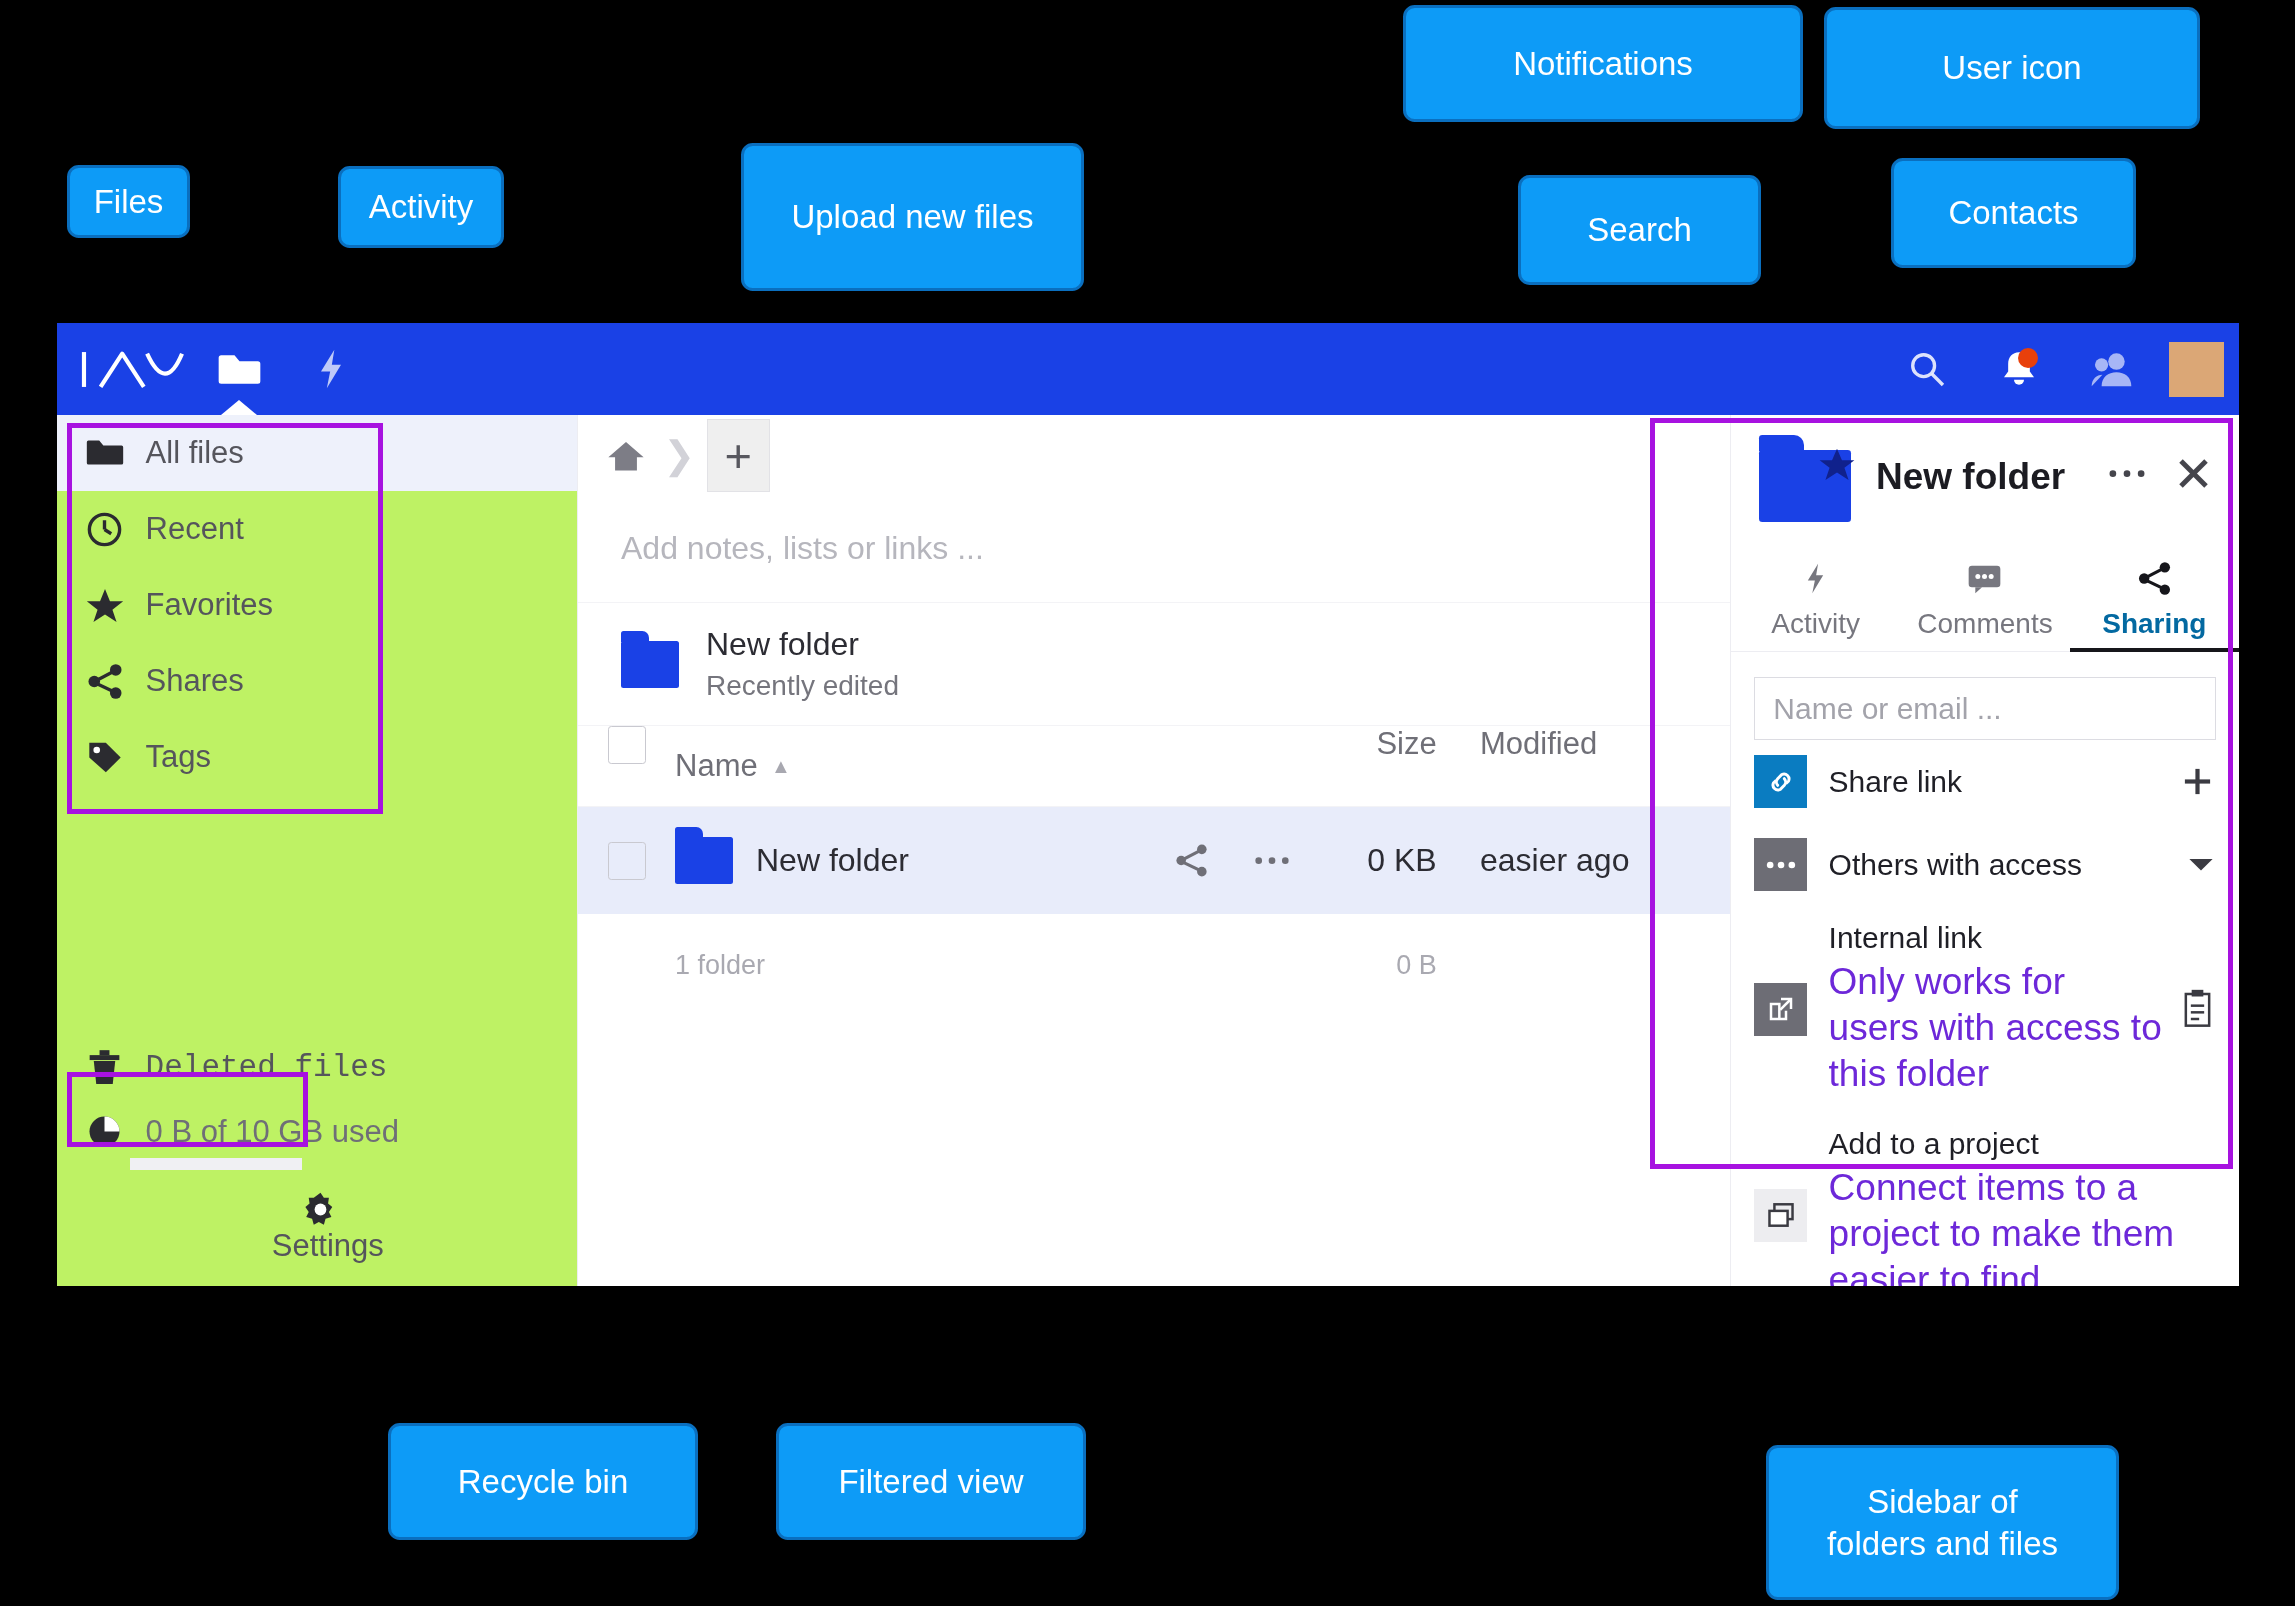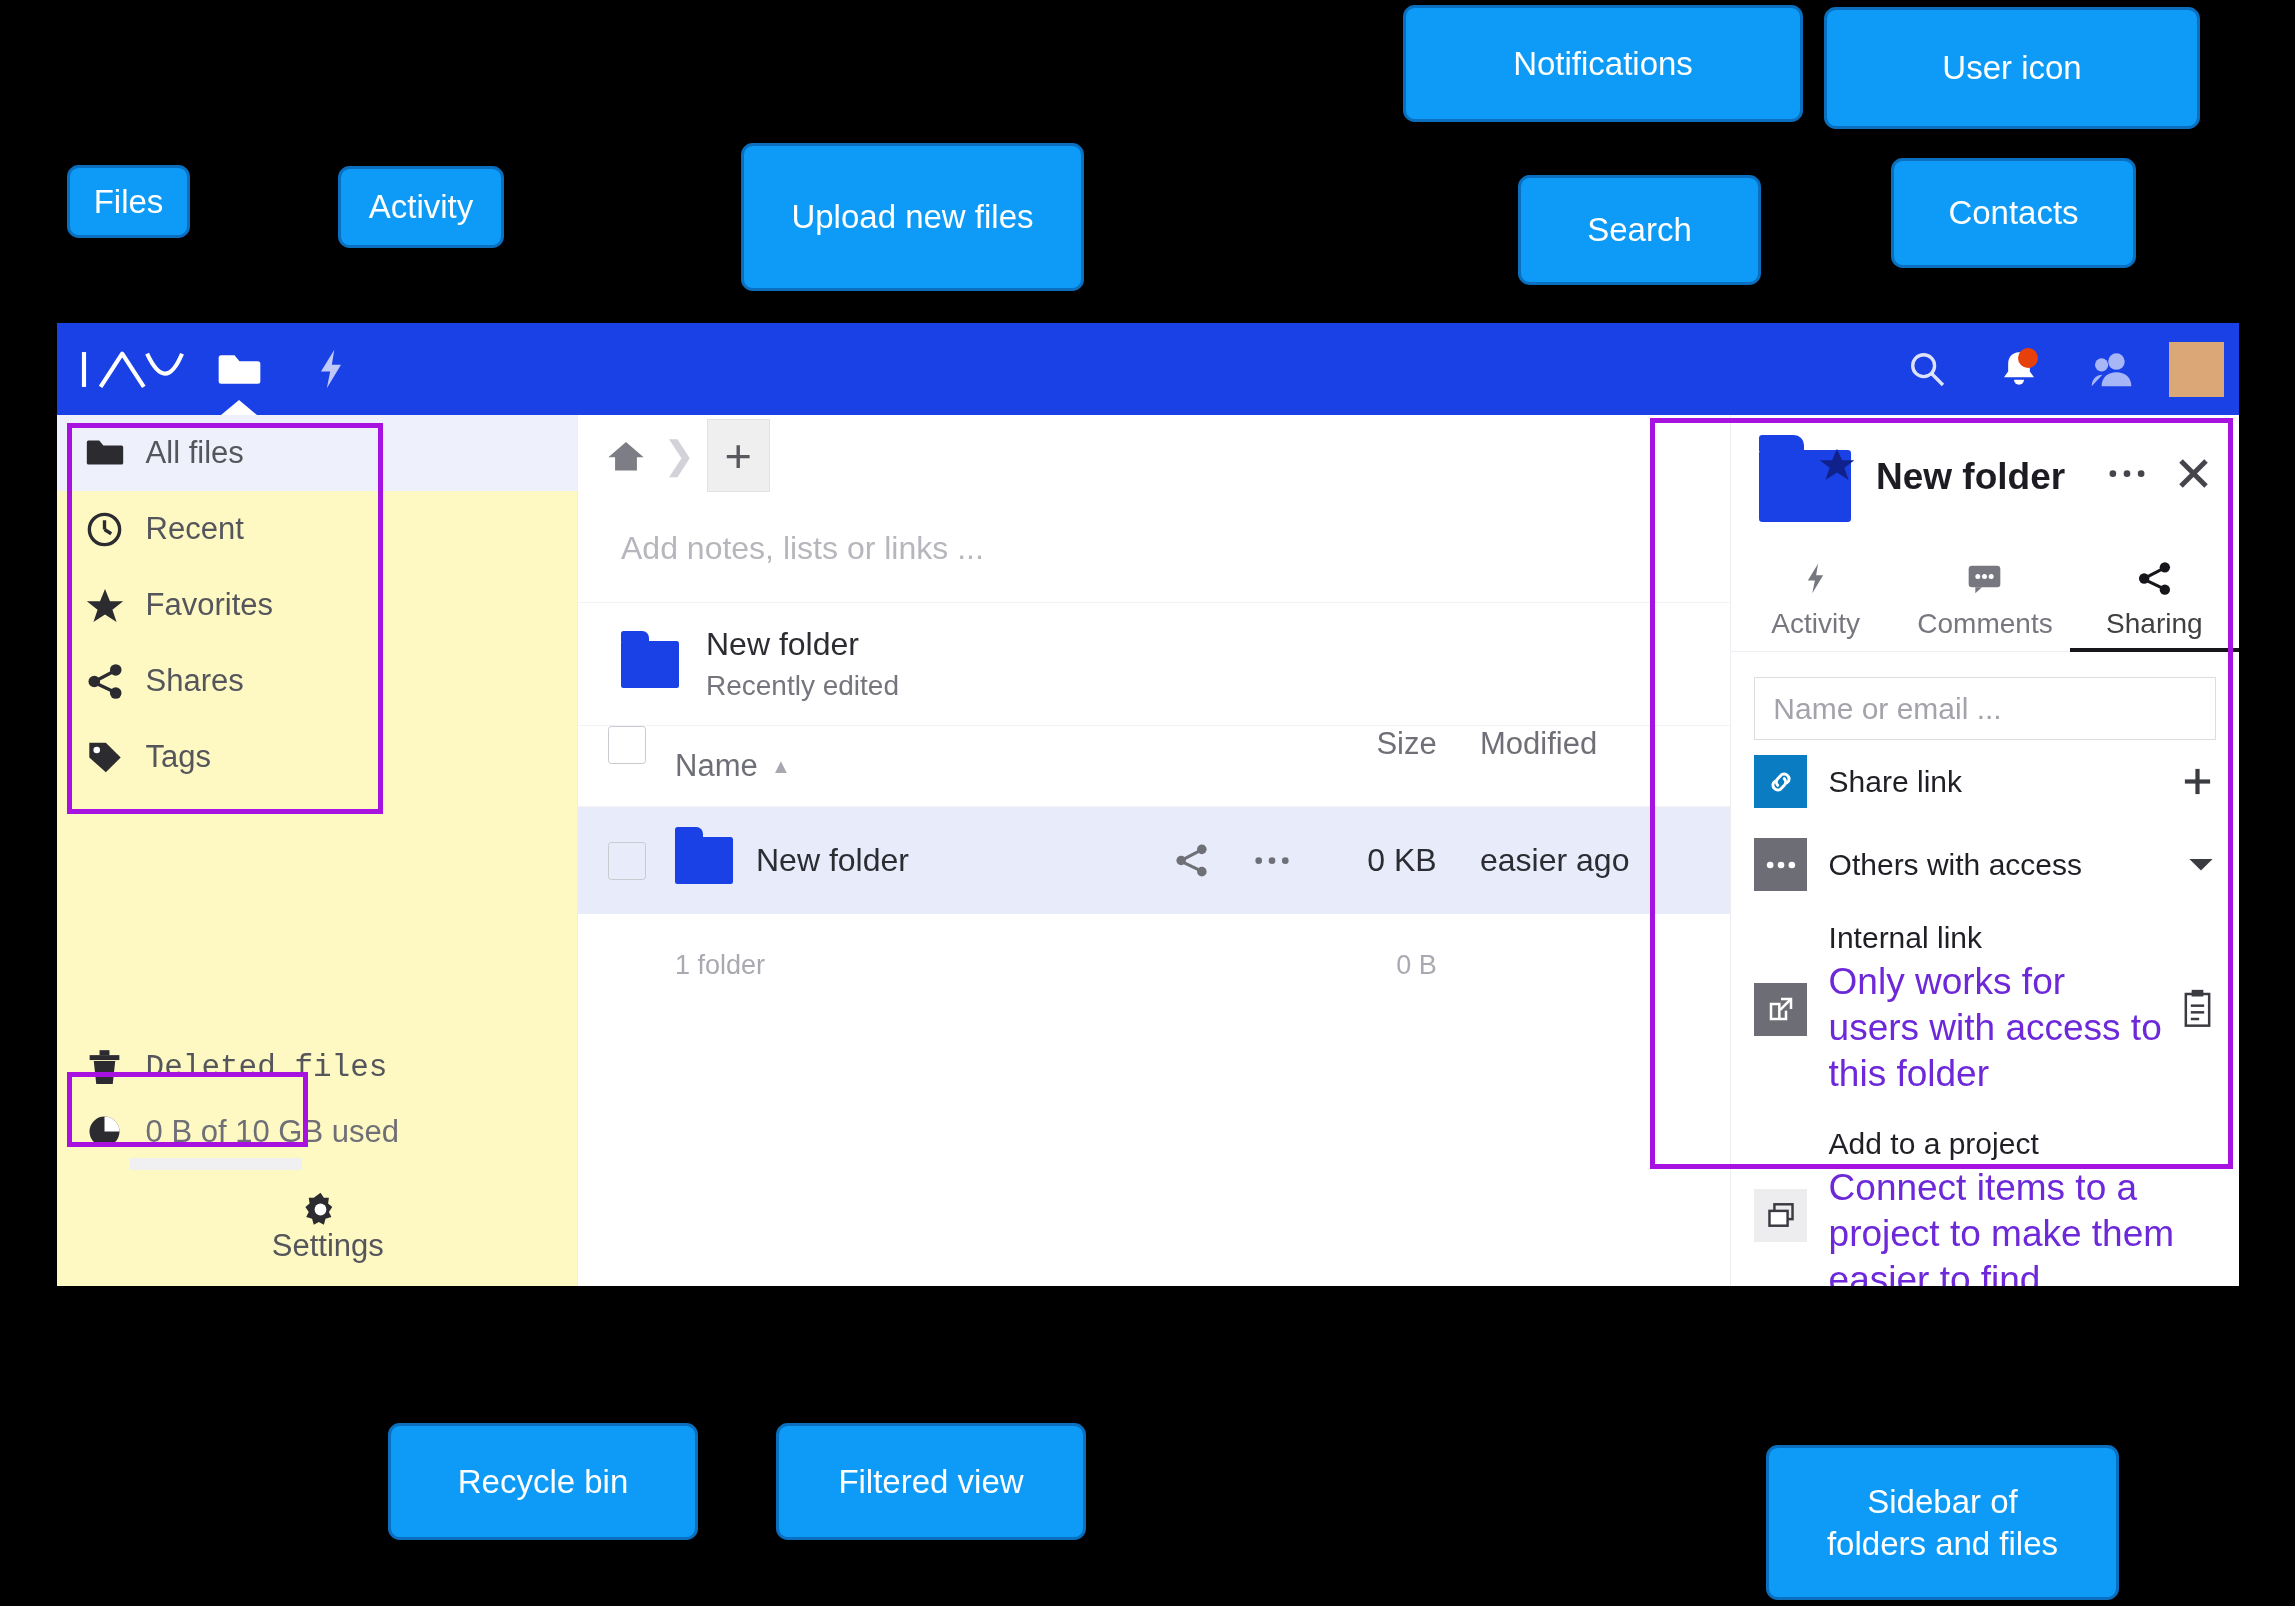--- a/index.html
+++ b/index.html
@@ -28,21 +28,21 @@
           border-right:18.3px solid transparent;border-bottom:15px solid #fff;}
   #topright{margin-left:auto;display:flex;align-items:center;gap:0;padding-right:15px;}
   .tricon{width:92px;height:92px;display:flex;align-items:center;
           justify-content:center;position:relative;}
   #avatar{width:55px;height:55px;background:#dba776;margin-left:11.7px;}
   .notifdot{position:absolute;width:20px;height:20px;border-radius:50%;
             background:#e8400b;top:25px;right:27px;}
 
   
   #cols{display:flex;height:871px;}
-  #leftcol{width:520px;background:#fef9c3;position:relative;border-right:0.8px solid #ededf2;}
+  #leftcol{width:520px;background:#bef264;position:relative;border-right:0.8px solid #ededf2;}
   #midcol{flex:1;background:#fff;position:relative;}
   #rightcol{width:508px;background:#fff;position:relative;border-left:0.8px solid #ededf2;}
 
   
   .navitem{height:76px;display:flex;align-items:center;padding-left:21.6px;
            box-sizing:border-box;font-size:31px;color:#4a4a52;}
   .navitem.sel{background:#eef1fb;}
   .navicon{width:52px;display:flex;align-items:center;justify-content:center;
            margin-right:15px;color:#2b2b30;}
   .navlabel{color:#55555c;}
@@ -92,21 +92,21 @@
              border-radius:3.3px;flex:none;margin-top:11.7px;}
   #bigfolder::before{content:"";position:absolute;top:-15px;left:0;width:45px;
              height:16.6px;background:#1a41e6;border-radius:3.3px 10px 0 0;}
   #rptitle{font-size:37px;font-weight:bold;color:#1c1c22;margin-left:25px;
            margin-top:18.3px;}
   #rpactions{margin-left:auto;display:flex;align-items:center;gap:28px;
              margin-top:18.3px;}
   #tabs{display:flex;margin-top:38px;border-bottom:0.8px solid #ededf2;}
   .tab{flex:1;display:flex;flex-direction:column;align-items:center;
        padding-bottom:11.7px;font-size:28px;color:#77777f;position:relative;}
-  .tab.active{color:#404040;font-weight:normal;}
+  .tab.active{color:#0369a1;font-weight:bold;}
   .tab.active::after{content:"";position:absolute;bottom:-0.8px;left:0;right:0;
        height:4.2px;background:#16161b;}
   .tabicon{margin-bottom:10px;height:38px;display:flex;align-items:center;}
   #emailinput{margin:25px 23px 0 23px;height:63px;border:0.8px solid #dcdce2;
        display:flex;align-items:center;padding-left:18.3px;font-size:30px;
        color:#a3a3ab;box-sizing:border-box;}
   .srow{display:flex;align-items:center;padding:15px 23px;}
   .sicon{width:53px;height:53px;display:flex;align-items:center;
          justify-content:center;flex:none;color:#fff;}
   .sicon.blue{background:#0a7cc1;}

